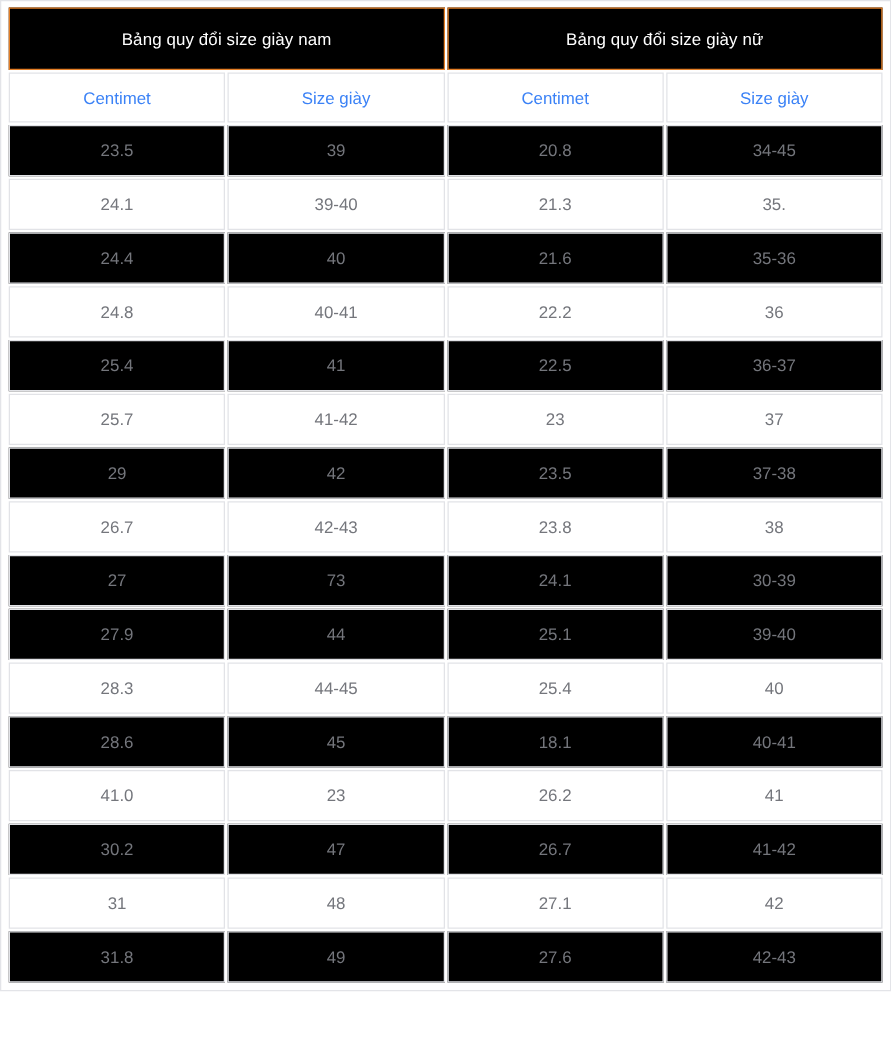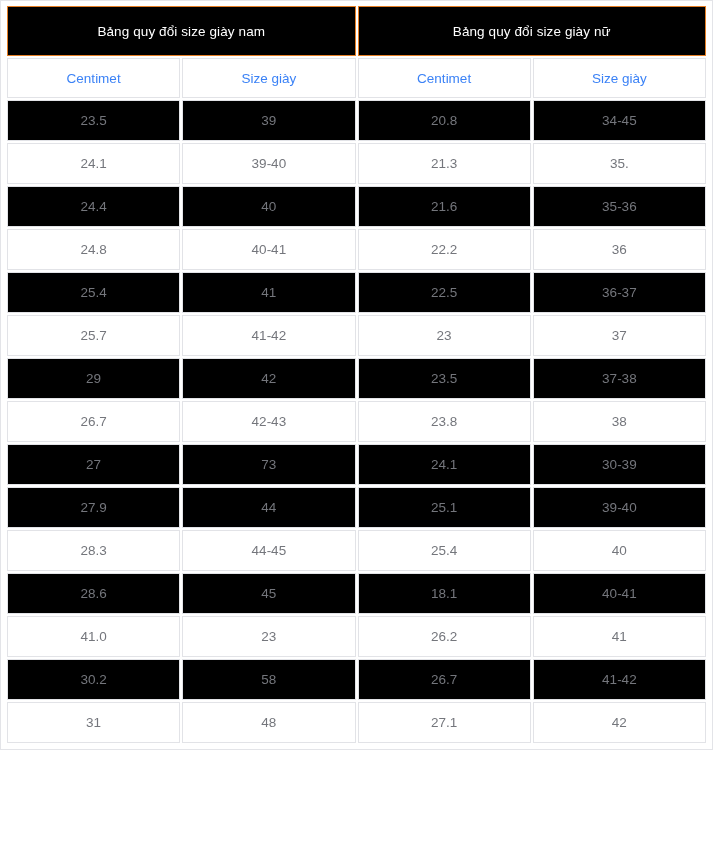--- a/index.html
+++ b/index.html
@@ -161,25 +161,31 @@
           <td>40-41</td>
         </tr>
         <tr class="data-row even">
           <td>41.0</td>
           <td>23</td>
           <td>26.2</td>
           <td>41</td>
         </tr>
         <tr class="data-row odd">
           <td>30.2</td>
-          <td>58</td>
+          <td>47</td>
           <td>26.7</td>
           <td>41-42</td>
         </tr>
         <tr class="data-row even">
           <td>31</td>
           <td>48</td>
           <td>27.1</td>
           <td>42</td>
         </tr>
+        <tr class="data-row odd">
+          <td>31.8</td>
+          <td>49</td>
+          <td>27.6</td>
+          <td>42-43</td>
+        </tr>
       </tbody>
   </table>
 </div>
 
 </body></html>

